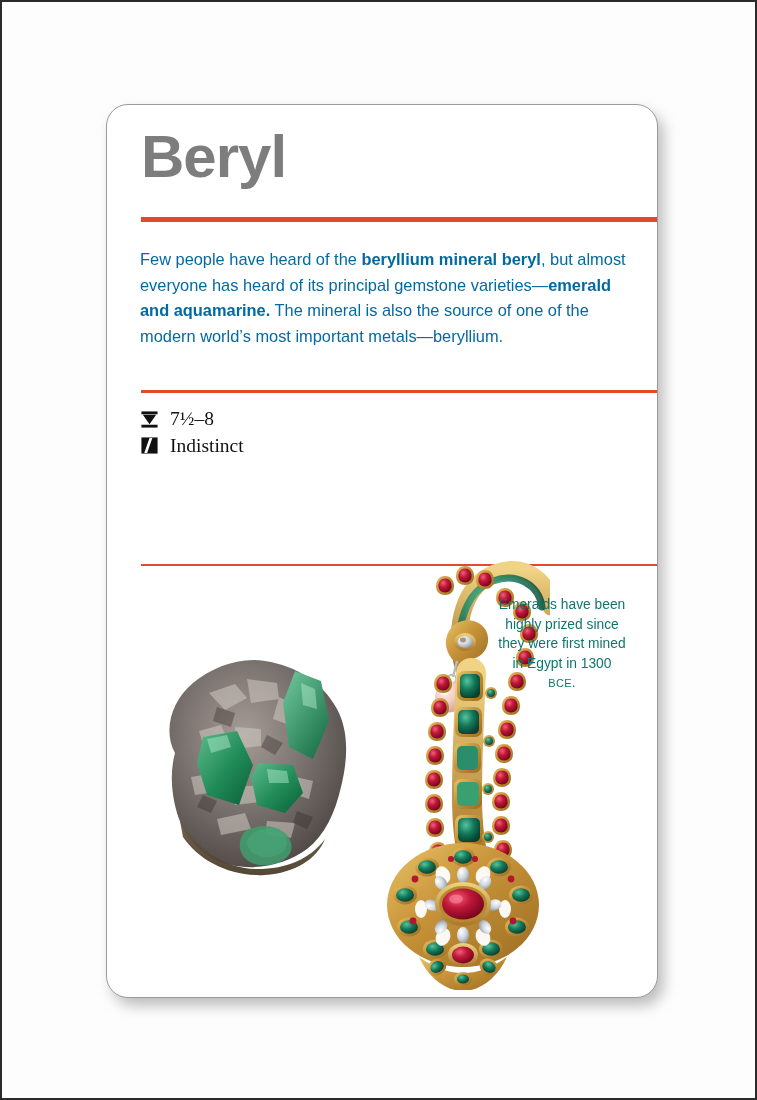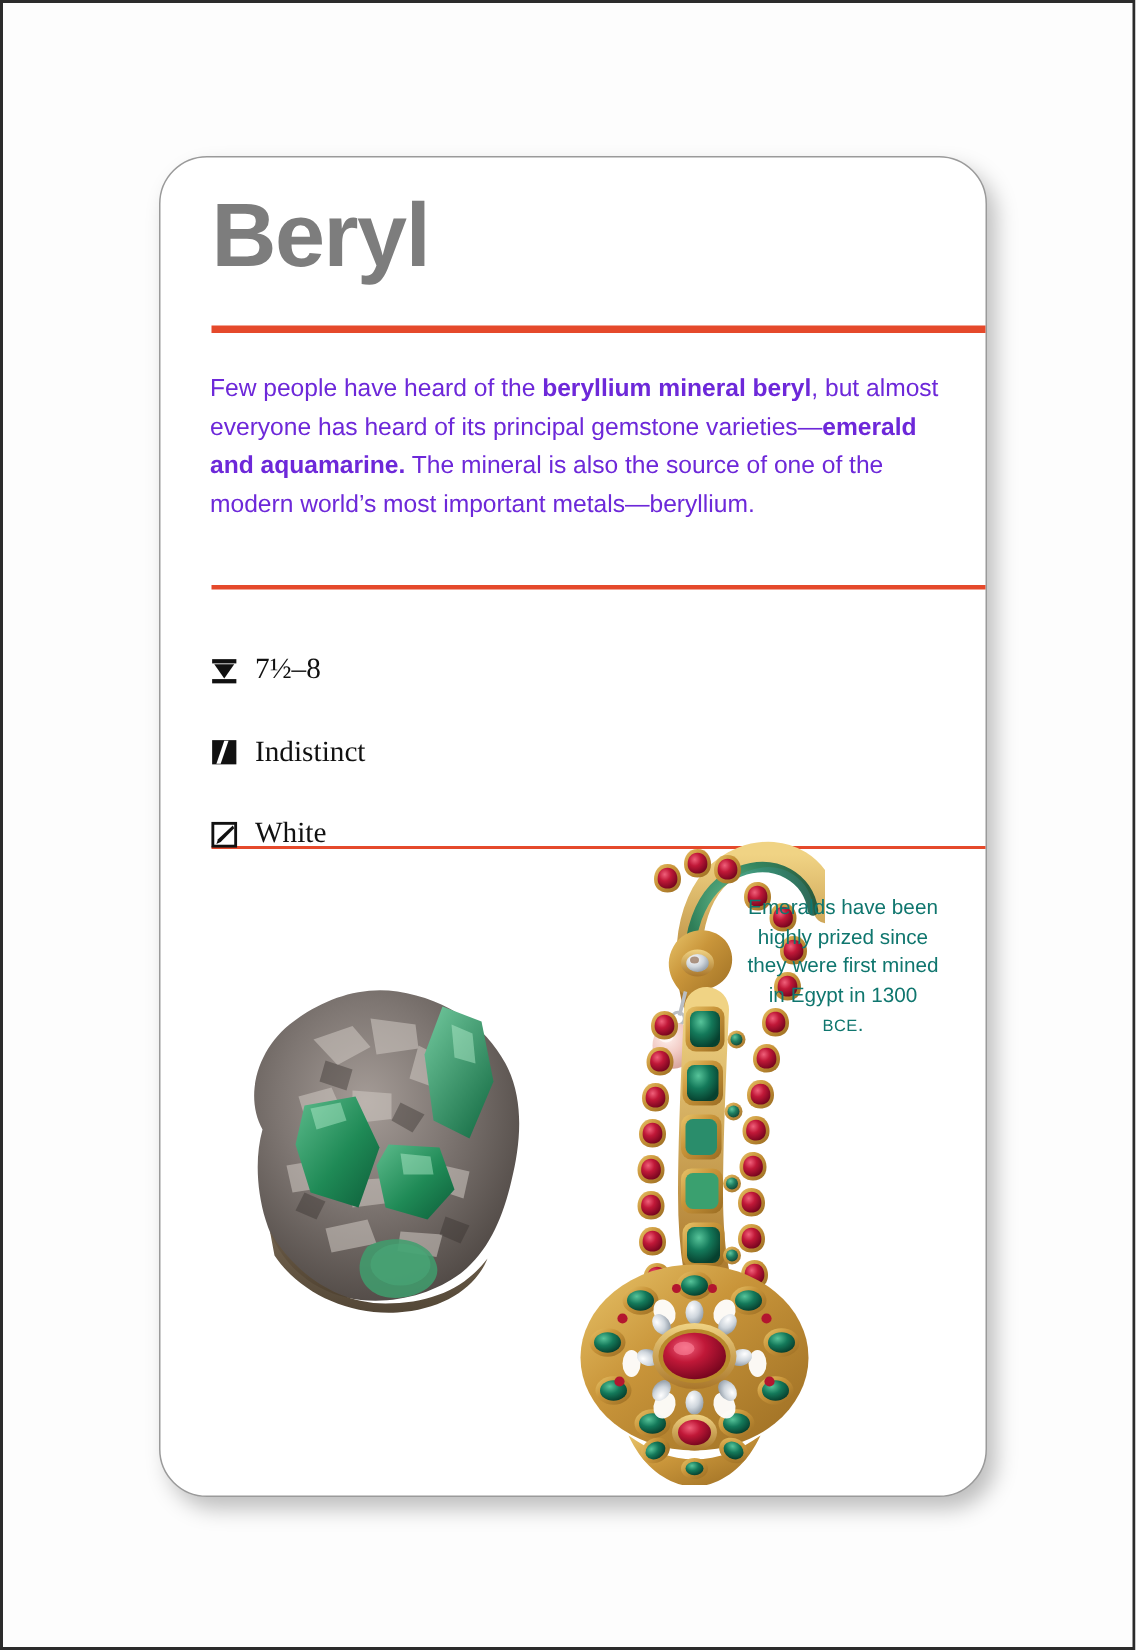--- a/index.html
+++ b/index.html
@@ -18,21 +18,21 @@
     background: #fdfdfd;
   }
 
   
   #card {
     position: absolute;
     left: 104px; top: 102px;
     width: 552px; height: 894px;
     background: #ffffff;
     border: 1px solid #9a9a9a;
-    border-radius: 32px;
+    border-radius: 22px;
     box-shadow: 6px 8px 14px rgba(0,0,0,0.25);
     overflow: hidden;
   }
 
   
   #title {
     position:absolute;
     left: 34px; top: 22px;
     font-size: 60px;
     font-weight: bold;
@@ -52,37 +52,36 @@
   #rule-2 { top: 285px; height: 3px; }
   #rule-3 { top: 459px; height: 2px; }
 
   
   #intro {
     position:absolute;
     left: 33px; top: 126px;
     width: 495px;
     font-size: 16.4px;
     line-height: 25.5px;
-    color: #6d28d9;
+    color: #0369a1;
     font-family: "Liberation Sans", sans-serif;
   }
   #intro b { font-weight: bold; }
 
   
   #props {
     position:absolute;
     left: 33px; top: 301px;
     width: 420px;
     font-family: "Liberation Serif", serif;
   }
   .prop-row {
     display:flex;
     align-items:center;
     height: 26.5px;
-    margin-top: 28px;
   }
   .prop-icon {
     width: 19px; height: 19px;
     margin-right: 11px;
     flex: 0 0 19px;
     display:block;
   }
   .prop-label {
     font-size: 19.5px;
     color: #111111;
@@ -153,27 +152,20 @@
               <path d="M3 5 L17 5 L10 15 Z" fill="#111"></path>
             </svg></span>
           <span class="prop-label">7½–8</span>
         </div>
         <div class="prop-row">
           <span class="prop-icon"><svg viewBox="0 0 20 20">
               <rect x="1.5" y="1.5" width="17" height="17" fill="#111"></rect>
               <path d="M13 2 L7.5 18 L4.5 18 L10 2 Z" fill="#fff"></path>
             </svg></span>
           <span class="prop-label">Indistinct</span>
-        </div>
-        <div class="prop-row">
-          <span class="prop-icon"><svg viewBox="0 0 20 20">
-              <rect x="2" y="2" width="16" height="16" fill="none" stroke="#111" stroke-width="2"></rect>
-              <path d="M16 3.5 L17 5.5 L7.5 15 L4.5 16.5 L5.6 13.2 Z" fill="#111"></path>
-            </svg></span>
-          <span class="prop-label">White</span>
         </div>
       </div>
 
     <div id="specimen">
       <svg viewBox="0 0 215 245" xmlns="http://www.w3.org/2000/svg">
         <defs>
           <radialGradient id="matrixG" cx="42%" cy="36%" r="72%">
             <stop offset="0%" stop-color="#a59c97"></stop>
             <stop offset="45%" stop-color="#7e7672"></stop>
             <stop offset="100%" stop-color="#4a433f"></stop>

